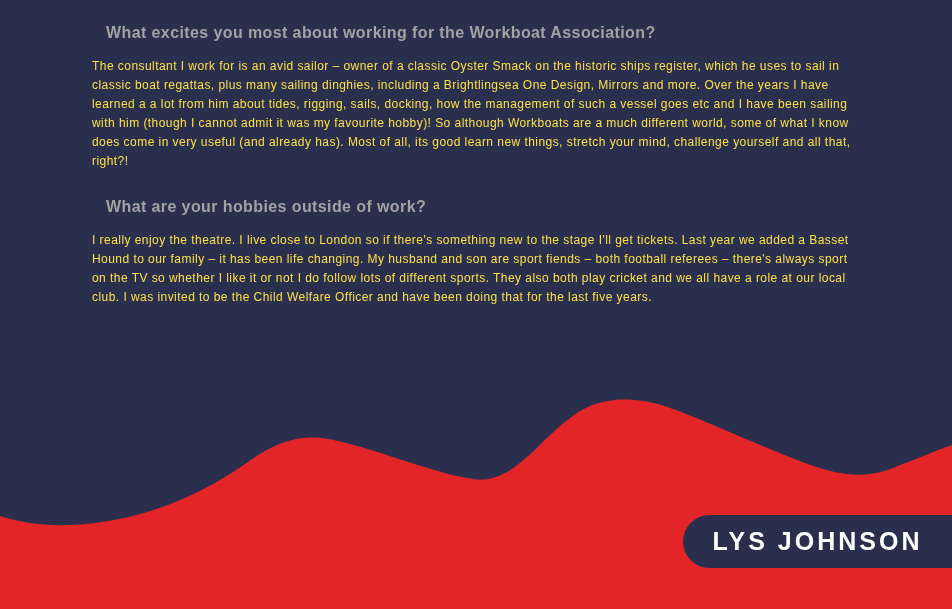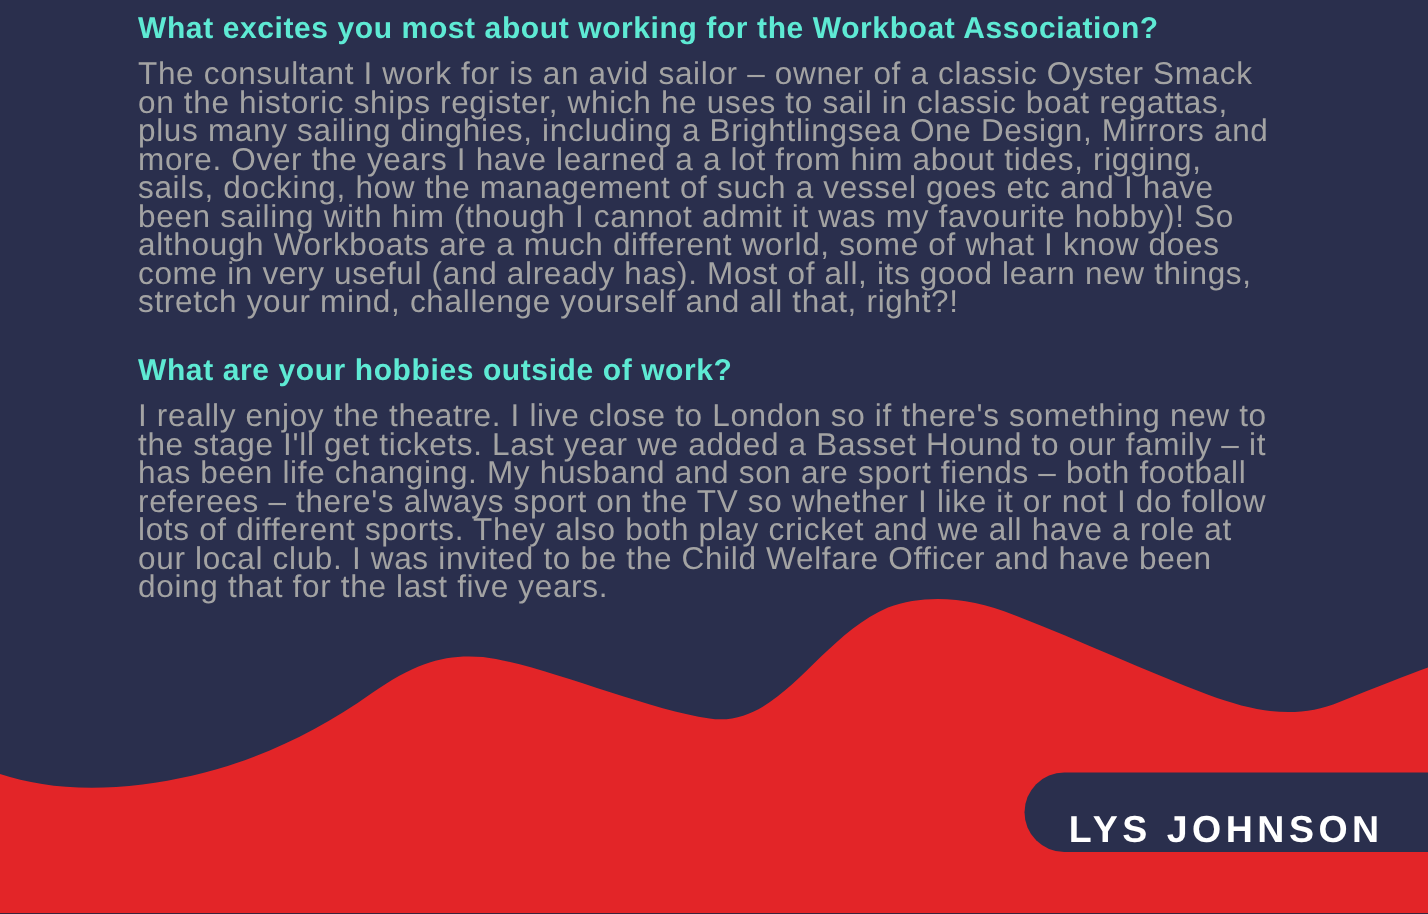--- a/index.html
+++ b/index.html
@@ -12,32 +12,32 @@
     font-family: "Liberation Sans", sans-serif;
   }
   .content {
     position: absolute;
     top: 9px;
     left: 92px;
     width: 762px;
     z-index: 2;
   }
   .question {
-    margin: 0;
-    color: #5eead4;
-    font-size: 20px;
+    margin: 14px;
+    color: #a3a3a3;
+    font-size: 16px;
     font-weight: 700;
     letter-spacing: 0.4px;
     line-height: 20px;
   }
   .question.second { margin-top: 26px; }
   .answer {
     margin: 11px 0 0 0;
-    color: #a3a3a3;
-    font-size: 21px;
+    color: #fde047;
+    font-size: 12px;
     font-weight: 400;
     letter-spacing: 0.45px;
     line-height: 19px;
   }
   .wave-svg {
     position: absolute;
     left: 0;
     top: 0;
     width: 952px;
     height: 609px;
@@ -47,21 +47,21 @@
   .name-tag {
     position: absolute;
     left: 683px;
     top: 515px;
     width: 269px;
     height: 53px;
     background: #2A2F4D;
     border-radius: 27px 0 0 27px;
     z-index: 3;
     display: flex;
-    align-items: flex-end;
+    align-items: center;
     justify-content: center;
   }
   .name-tag-label {
     color: #FFFFFF;
     font-size: 25px;
     font-weight: 700;
     letter-spacing: 3px;
     white-space: nowrap;
   }
 </style>

